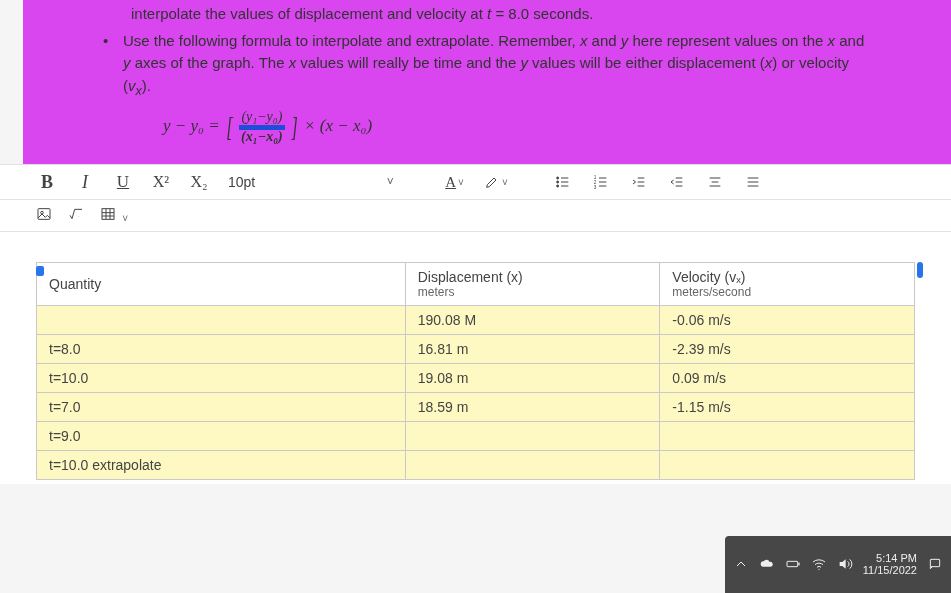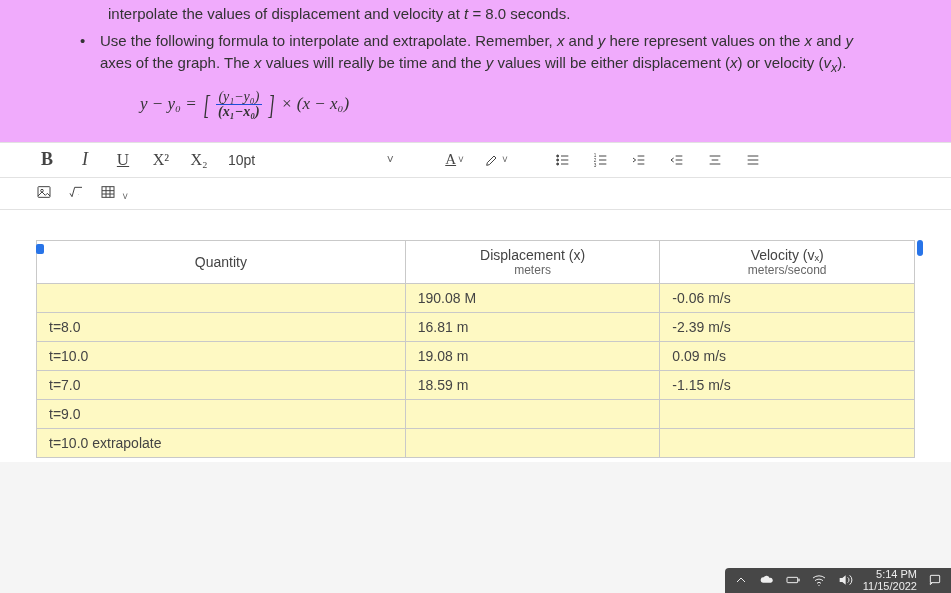--- a/index.html
+++ b/index.html
@@ -10,42 +10,43 @@
   height: 593px;
   overflow: hidden;
   position: relative;
   color: #333;
 }
 .doc-text {
   padding: 3px 80px 10px 80px;
   font-size: 15px;
   line-height: 1.5;
   color: #333;
-  background: #f0abfc;
+  background: #d946ef;
+  margin-left: 23px;
 }
 .doc-text .bullet-row {
   display: flex;
   gap: 10px;
   margin-top: 4px;
 }
 .doc-text .bullet { width: 10px; flex-shrink: 0; }
 .doc-text em { font-style: italic; }
 .formula {
   margin: 6px 0 6px 40px;
   font-family: "Times New Roman", serif;
   font-size: 17px;
 }
 .frac {
   display: inline-block;
   text-align: center;
   vertical-align: middle;
   font-size: 14px;
   line-height: 1.05;
 }
-.frac .num { display: block; border-bottom: 1px solid #1d4ed8; padding: 0 2px; }
+.frac .num { display: block; border-bottom: 5px solid #1d4ed8; padding: 0 2px; }
 .frac .den { display: block; padding: 0 2px; font-weight: bold; }
 .bracket { font-size: 28px; vertical-align: middle; display: inline-block; transform: scaleX(0.6); }
 
 .toolbar {
   background: #fff;
   border-top: 1px solid #e2e2e2;
   border-bottom: 1px solid #e2e2e2;
   padding: 6px 36px;
   display: flex;
   gap: 16px;
@@ -113,36 +114,36 @@
   color: #444;
 }
 table.data th, table.data td {
   border: 1px solid #c9c9c9;
   padding: 6px 12px;
   text-align: left;
   font-weight: normal;
   background: #fef9c3;
 }
 table.data thead td {
-  text-align: center;
+  text-align: left;
   background: #fff;
   font-size: 14px;
   color: #444;
 }
 table.data thead .sub {
   font-size: 12px;
   color: #666;
   display: block;
 }
 
 .taskbar {
   position: absolute;
   right: 0;
   bottom: 0;
-  padding: 0 8px;
+  padding: 16px 8px;
   display: flex;
   align-items: center;
   gap: 10px;
   font-size: 11px;
   color: #eee;
   background: rgba(40,40,40,0.85);
   border-top-left-radius: 4px;
 }
 .taskbar .time { text-align: right; line-height: 1.15; }
 .tb-ico { display: inline-flex; align-items: center; }

